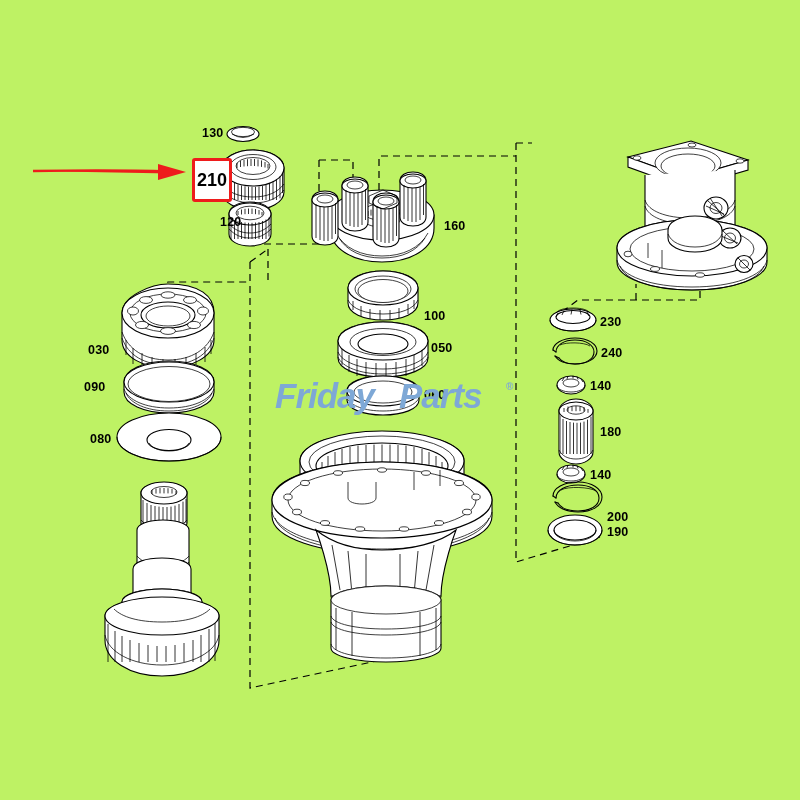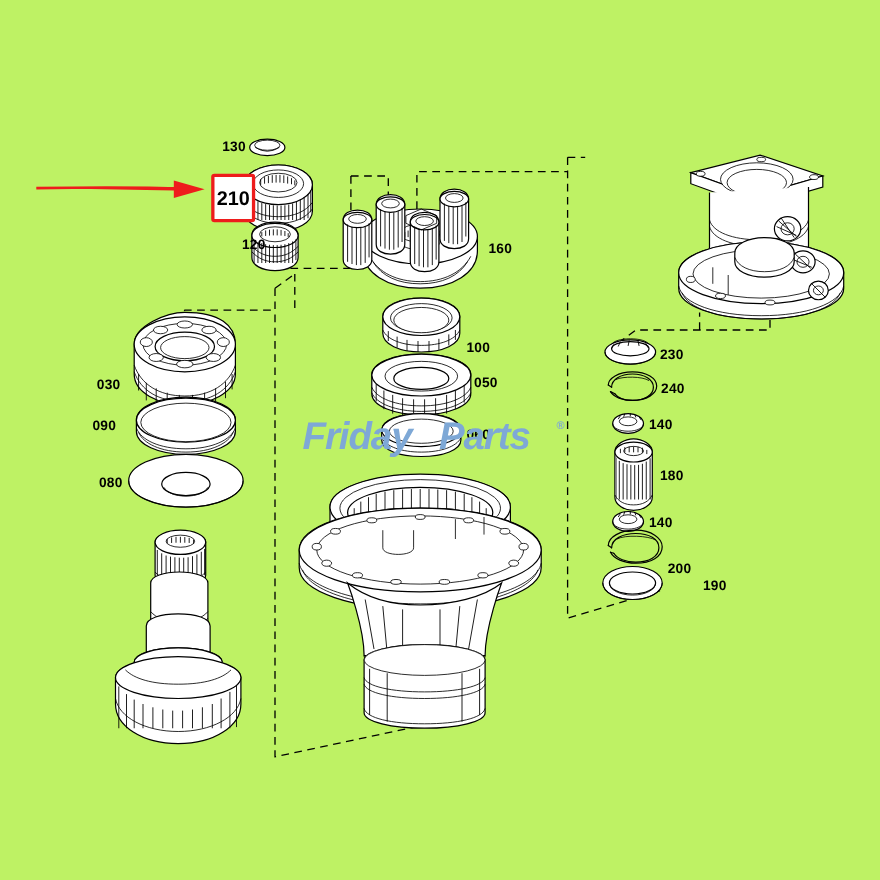--- a/index.html
+++ b/index.html
@@ -517,21 +517,21 @@
   <div class="lbl" style="left:424px;top:388px;">060</div>
   <div class="lbl" style="left:88px;top:315px;margin-top:28px;">030</div>
   <div class="lbl" style="left:84px;top:380px;">090</div>
   <div class="lbl" style="left:90px;top:432px;">080</div>
   <div class="lbl" style="left:600px;top:315px;">230</div>
   <div class="lbl" style="left:601px;top:346px;">240</div>
   <div class="lbl" style="left:590px;top:379px;">140</div>
   <div class="lbl" style="left:600px;top:425px;">180</div>
   <div class="lbl" style="left:590px;top:468px;">140</div>
   <div class="lbl" style="left:607px;top:491px;margin-top:19px;">200</div>
-  <div class="lbl" style="left:607px;top:525px;margin-left:32px;">190</div>
+  <div class="lbl" style="left:607px;top:525px;">190</div>
 
   <div id="hl-box" style="left:192px;top:158px;width:34px;height:38px;">
     <span class="lbl-in">210</span>
   </div>
 
   <svg id="wm" viewBox="0 0 240 40">
     <text class="wmtext" x="0" y="30">Friday</text>
     <text class="wmtext" x="124" y="30">Parts</text>
     <text class="wmreg" x="231" y="12">®</text>
   </svg>

